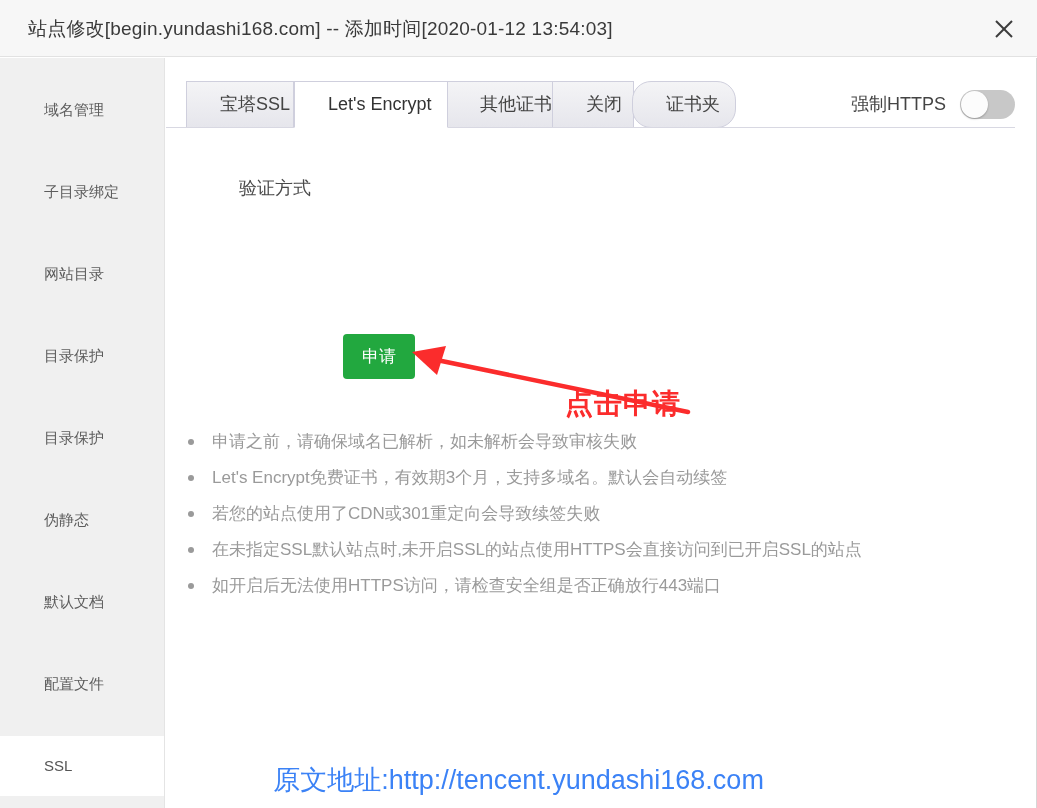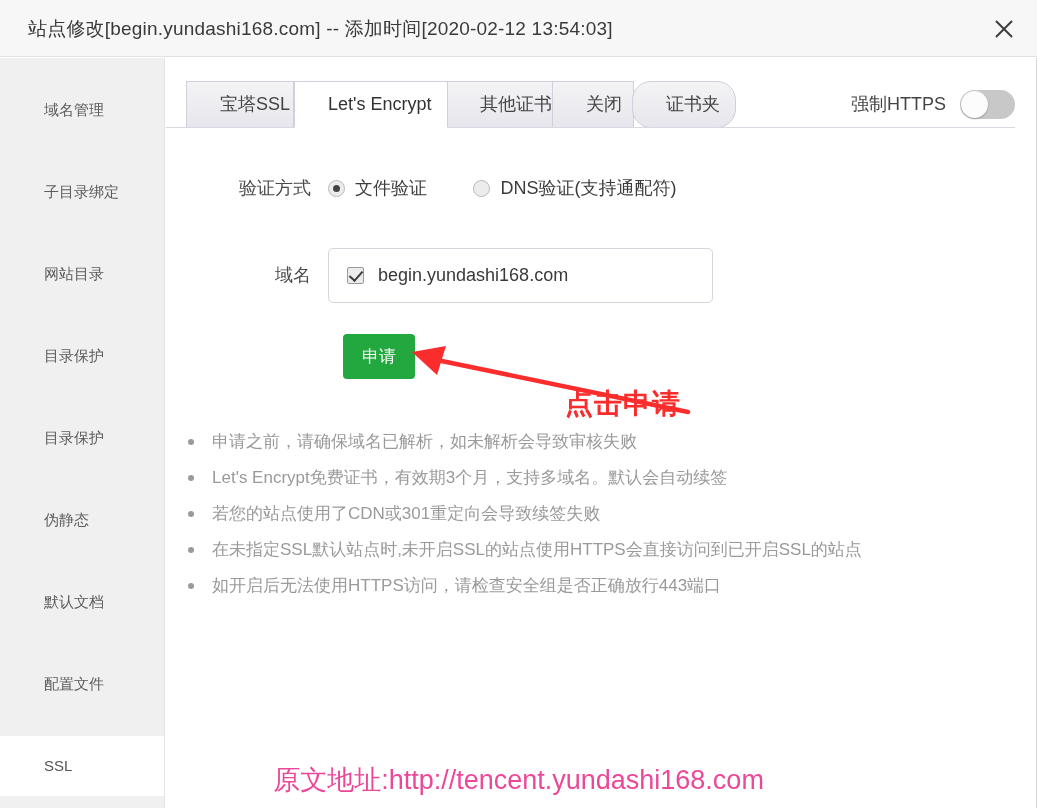--- a/index.html
+++ b/index.html
@@ -267,39 +267,39 @@
     letter-spacing: 1px;
   }
 
   
   .watermark {
     position: absolute;
     left: 0; top: 762px;
     width: 1037px;
     text-align: center;
     font-size: 27px;
-    color: #ec4899;
+    color: #3b82f6;
     white-space: nowrap;
   }
 
   
   .right-edge {
     position: absolute;
     right: 0; top: 58px;
     width: 1px; height: 750px;
     background: #d6d6d6;
   }
 </style>
 </head>
 <body>
 
 <div id="app">
 
   <div class="titlebar">
-    <div class="titlebar-text">站点修改[begin.yundashi168.com] -- 添加时间[2020-02-12 13:54:03]</div>
+    <div class="titlebar-text">站点修改[begin.yundashi168.com] -- 添加时间[2020-01-12 13:54:03]</div>
     <div class="close-btn">
       <svg width="20" height="20" viewBox="0 0 20 20" aria-hidden="true">
         <line x1="2" y1="2" x2="18" y2="18" stroke="#3c3c3c" stroke-width="2"></line>
         <line x1="18" y1="2" x2="2" y2="18" stroke="#3c3c3c" stroke-width="2"></line>
       </svg>
     </div>
   </div>
 
   <div class="sidebar" id="sidebar">
       <div class="side-item"><span>域名管理</span></div>
@@ -330,41 +330,22 @@
 
     <div class="https-wrap">
       <span class="https-label">强制HTTPS</span>
       <div class="toggle">
         <div class="knob"></div>
       </div>
     </div>
 
     <div class="frow" style="top:112px;height:36px;">
       <div class="flabel" style="line-height:36px;">验证方式</div>
-      <div class="fbody" style="top:0;height:36px;line-height:36px;">
-        <span class="radio-opt">
-          <span class="radio checked"></span>
-          <span>文件验证</span>
-        </span>
-        <span class="radio-opt">
-          <span class="radio"></span>
-          <span>DNS验证(支持通配符)</span>
-        </span>
-      </div>
     </div>
 
-    <div class="frow" style="top:190px;height:55px;">
-      <div class="flabel" style="line-height:55px;">域名</div>
-      <div class="fbody" style="top:0;">
-        <div class="domain-box">
-          <span class="checkbox checked"></span>
-          <span class="domain-text">begin.yundashi168.com</span>
-        </div>
-      </div>
-    </div>
 
   </div>
 
   <button class="apply-btn">申请</button>
 
   <ul class="notes" id="notes">
       <li>申请之前，请确保域名已解析，如未解析会导致审核失败</li>
       <li>Let's Encrypt免费证书，有效期3个月，支持多域名。默认会自动续签</li>
       <li>若您的站点使用了CDN或301重定向会导致续签失败</li>
       <li>在未指定SSL默认站点时,未开启SSL的站点使用HTTPS会直接访问到已开启SSL的站点</li>

